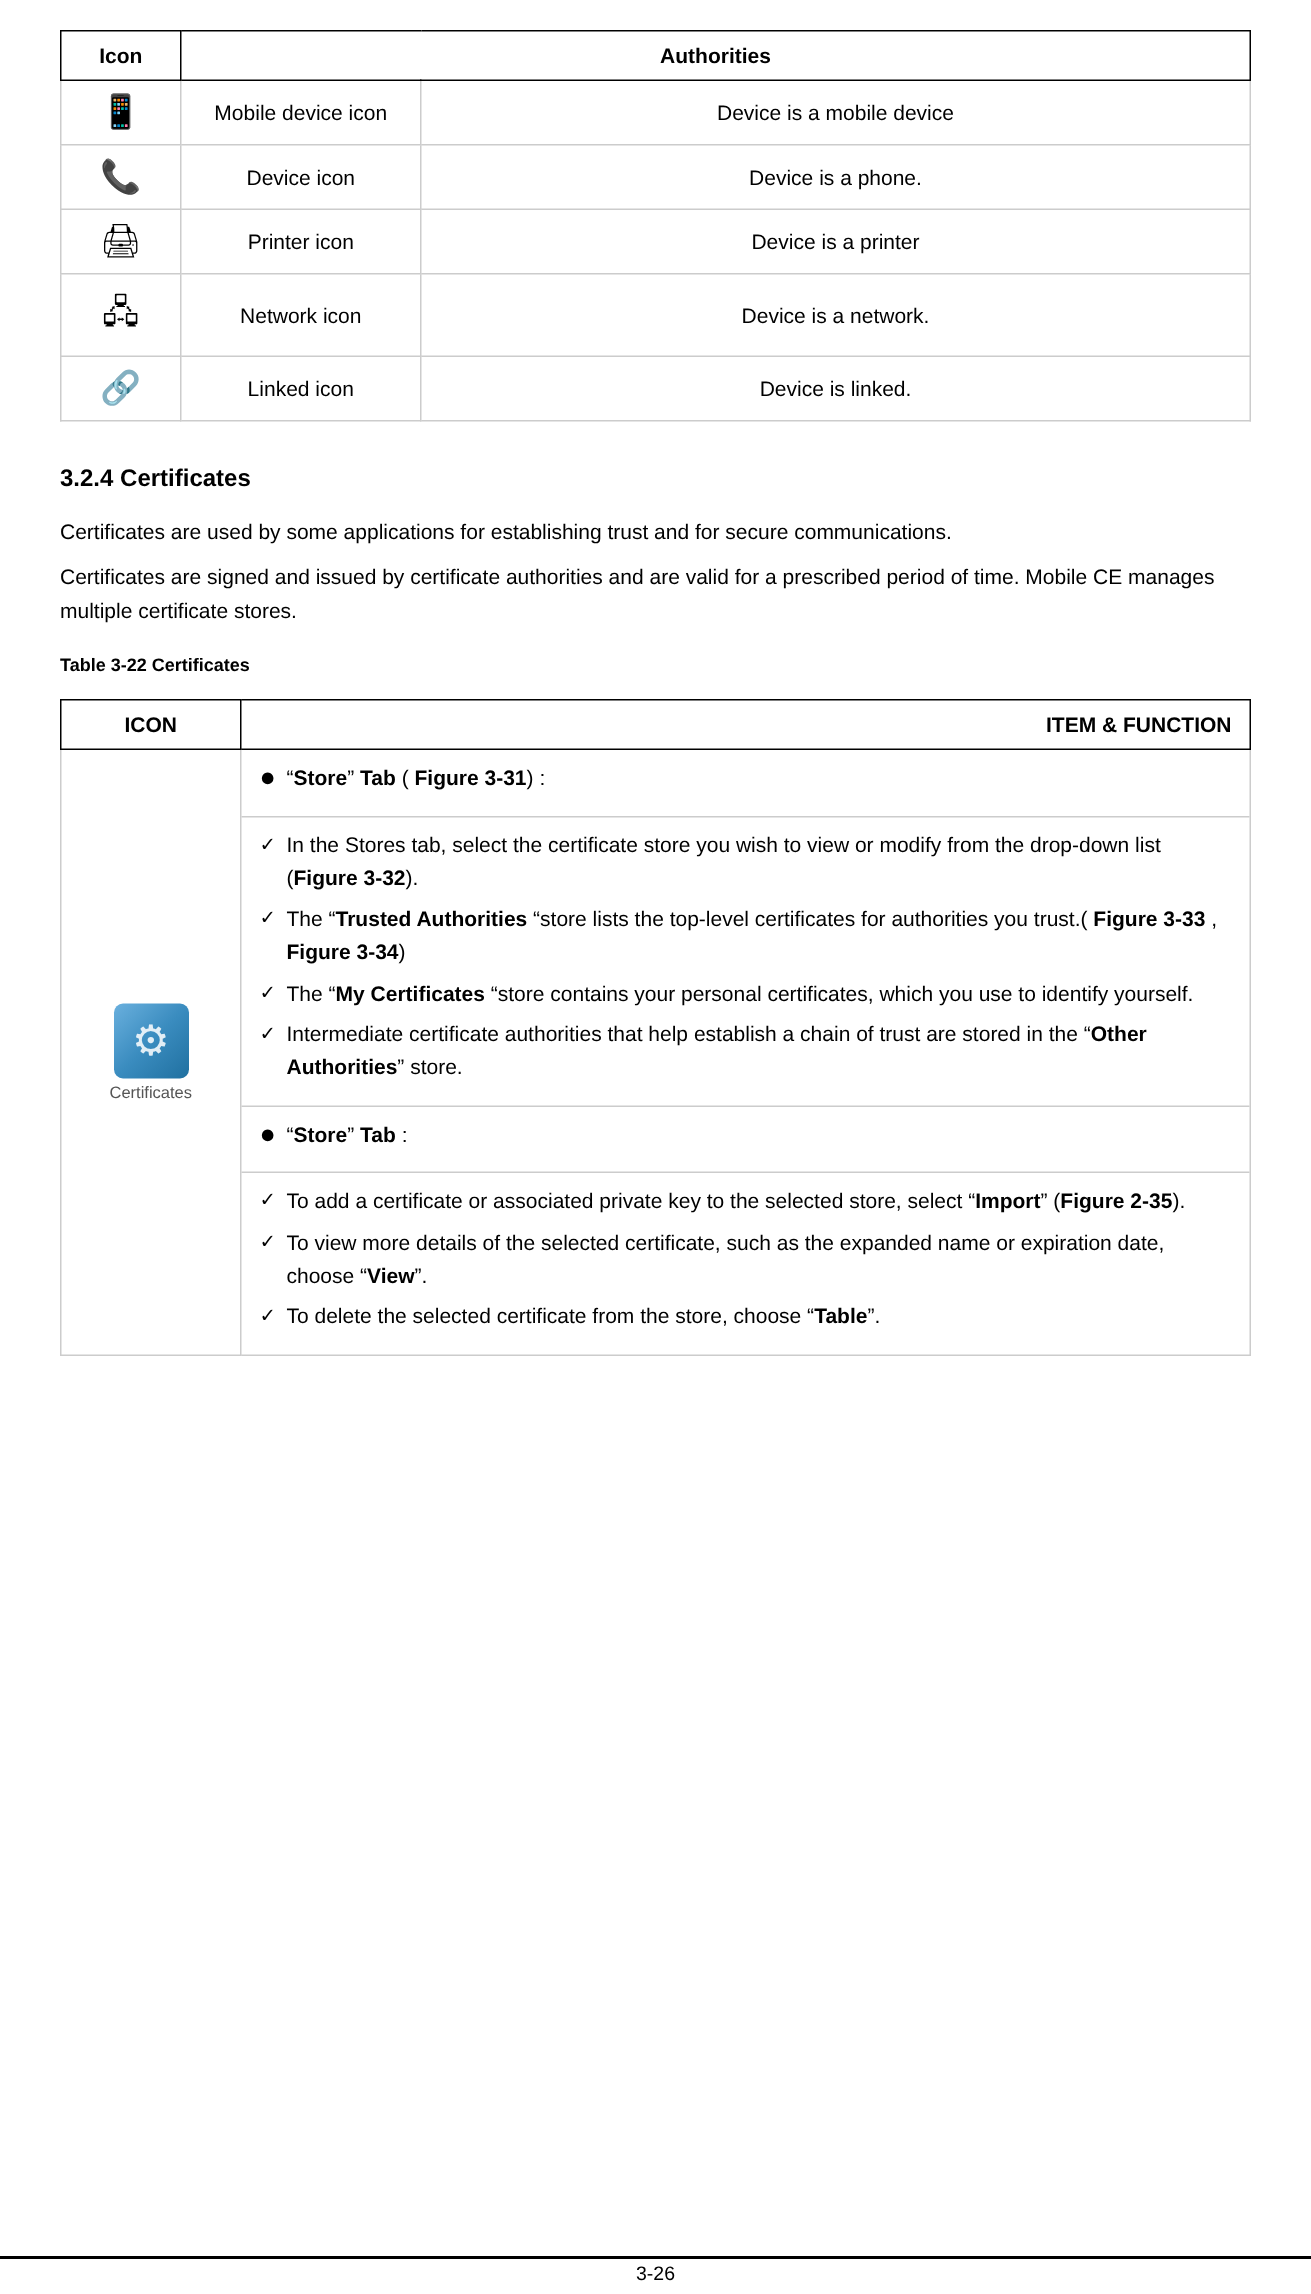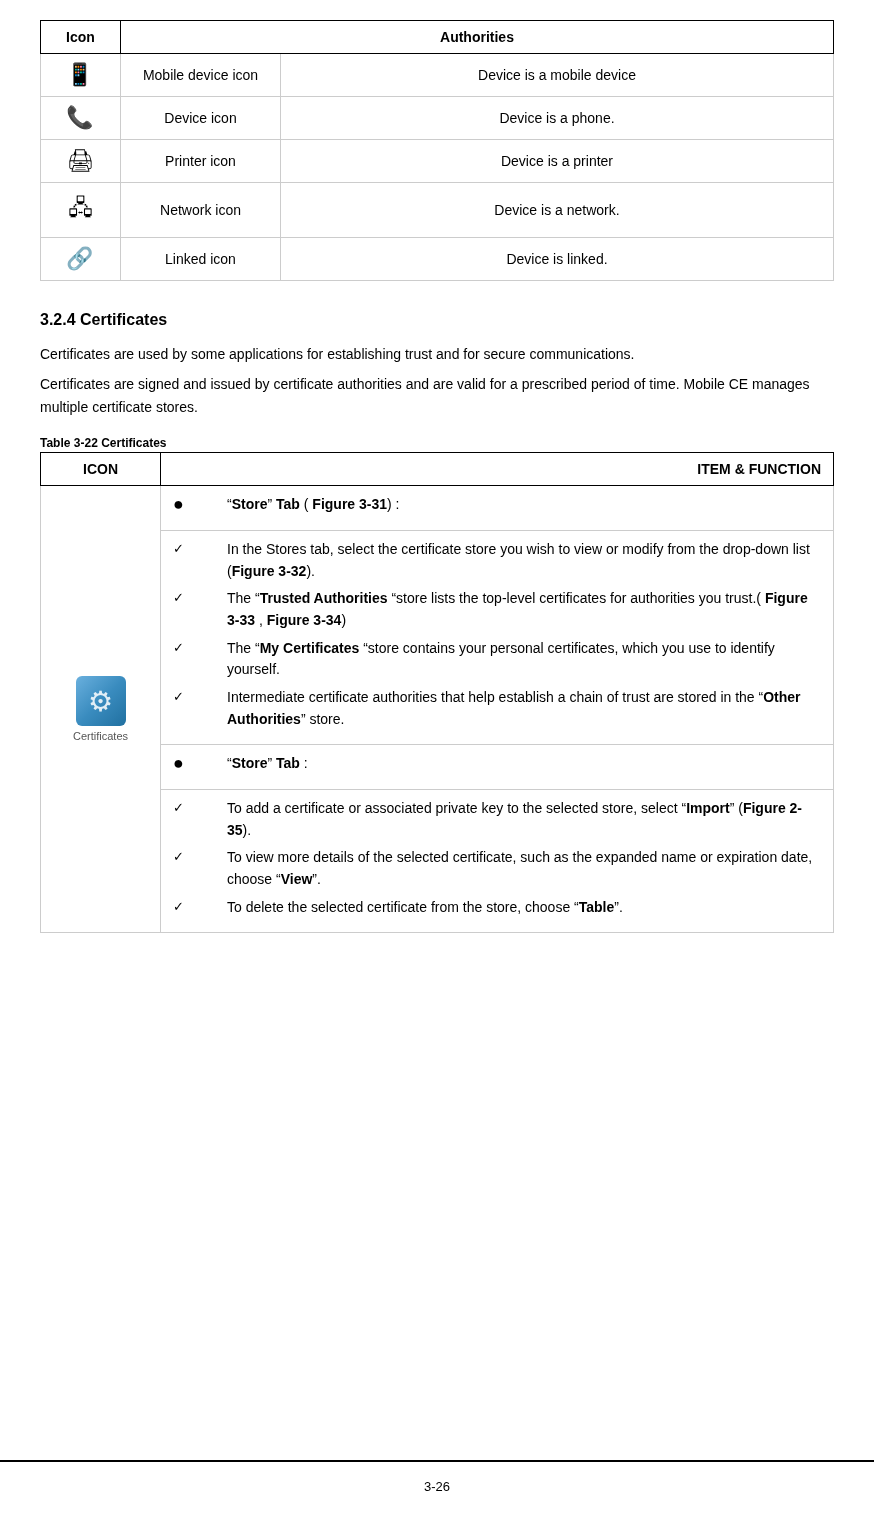--- a/index.html
+++ b/index.html
@@ -51,21 +51,21 @@
     }
 
     .section-body {
       font-size: 14px;
       line-height: 1.6;
       margin-bottom: 8px;
     }
 
     .table-caption {
       font-size: 12px;
-      margin-bottom: 2px;
+      margin-bottom: 16px;
       margin-top: 18px;
     }
     .table-caption span {
       font-weight: bold;
     }
 
     
     .cert-table {
       width: 100%;
       border-collapse: collapse;
@@ -139,33 +139,32 @@
       line-height: 1.2;
       color: #000;
     }
     .check-mark {
       min-width: 18px;
       font-size: 13px;
       color: #000;
     }
     .bullet-text {
       flex: 1;
-      margin-left: 36px;
     }
 
     
     .footer {
       position: fixed;
-      bottom: 18px;
+      bottom: 4px;
       left: 0;
       width: 874px;
       text-align: center;
       font-size: 13px;
       border-top: 2px solid #000;
-      padding: 17px 0;
+      padding: 2px 0;
       background: #fff;
     }
   </style>
 </head>
 <body>
 
 <table class="icon-table">
   <thead>
     <tr>
       <th colspan="1">Icon</th>

